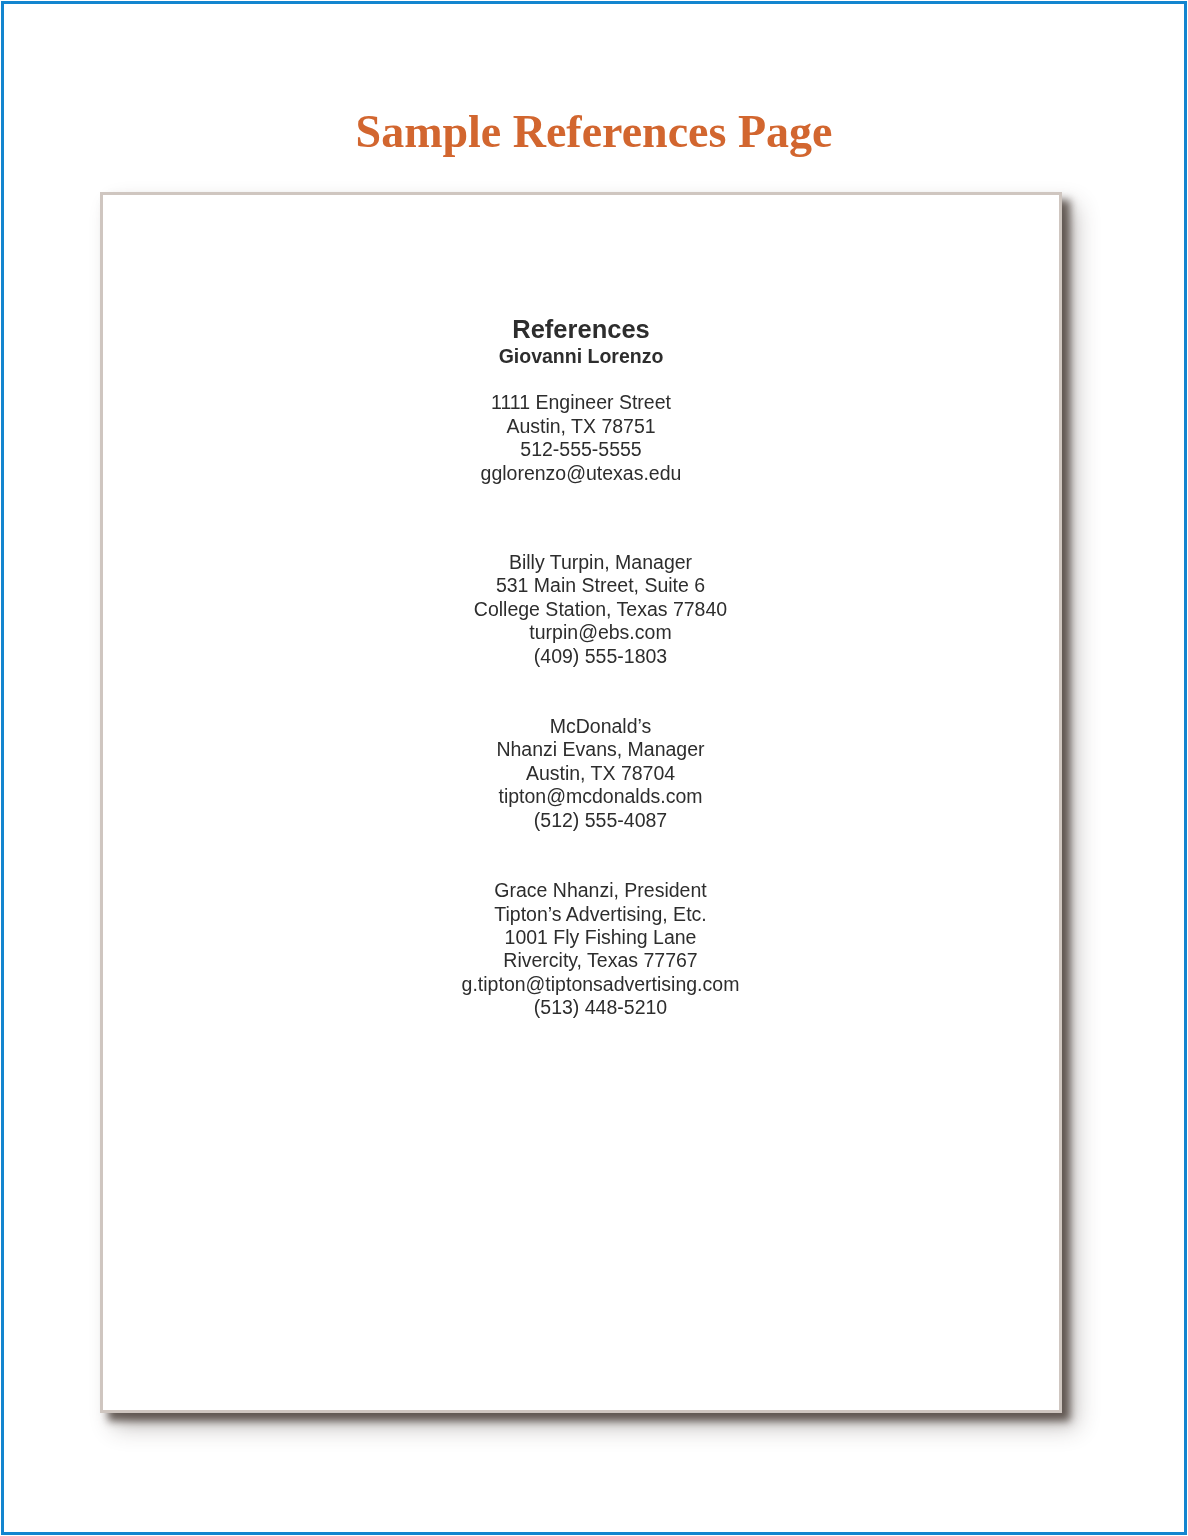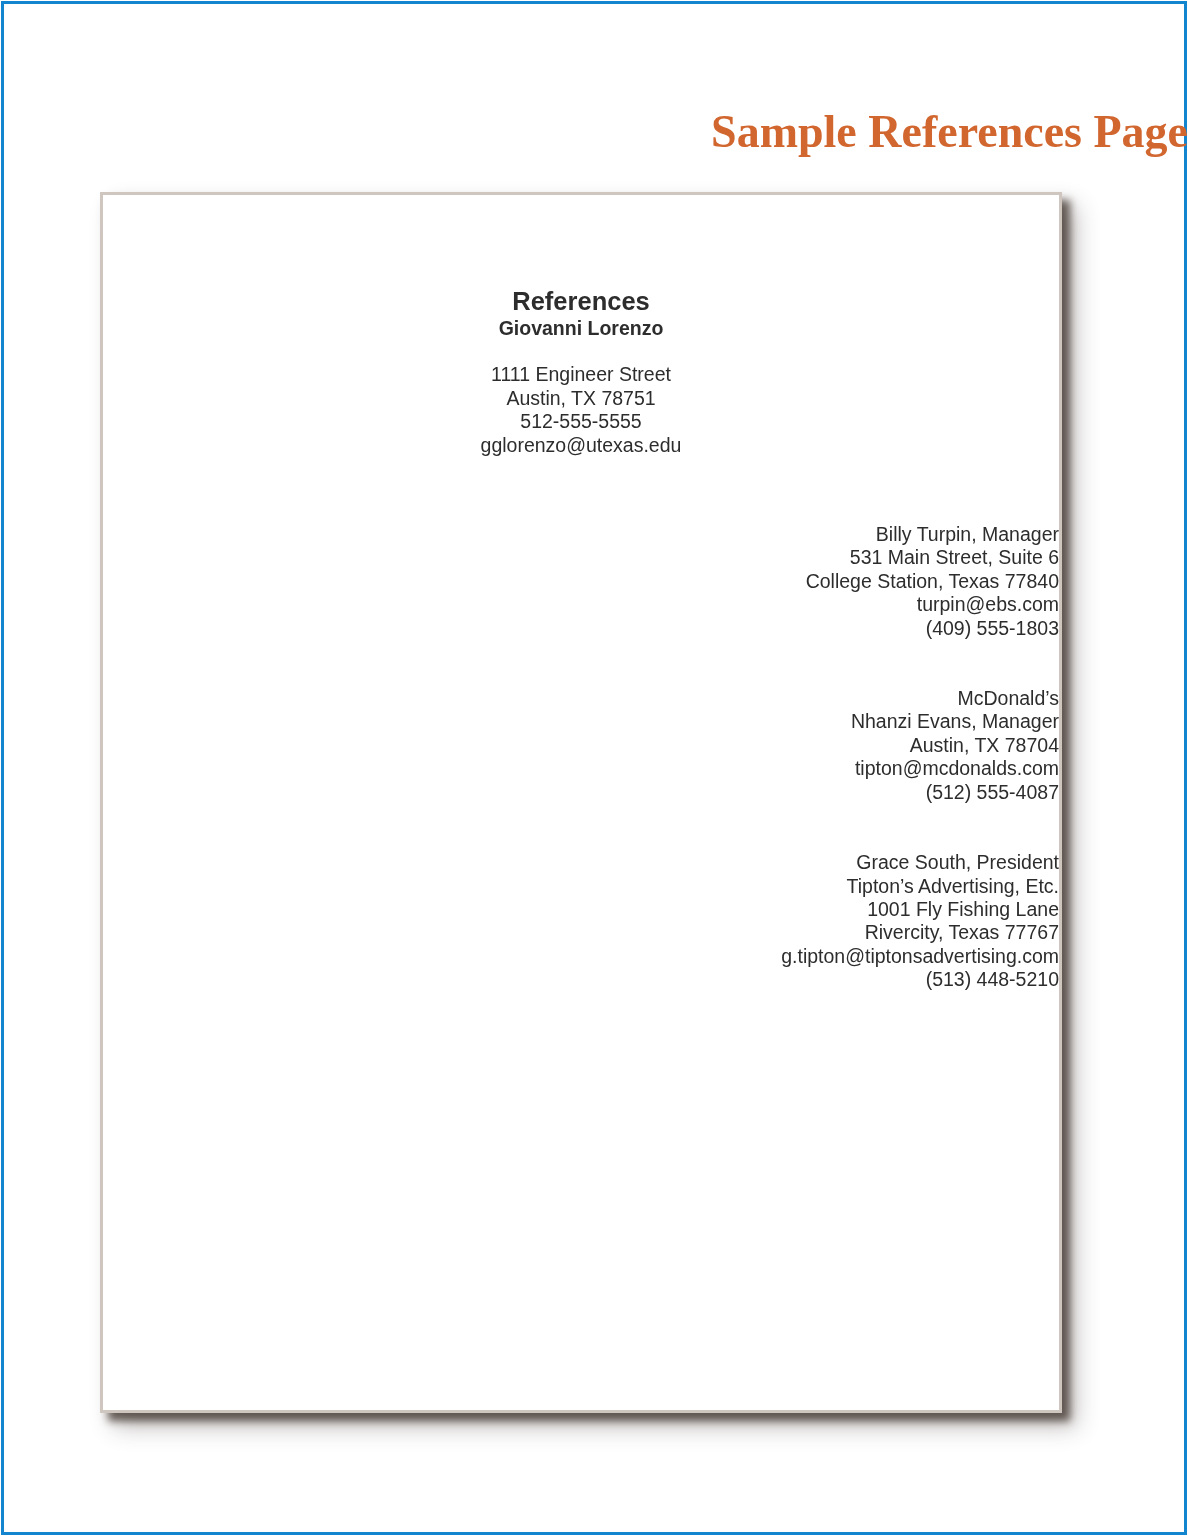--- a/index.html
+++ b/index.html
@@ -19,21 +19,21 @@
     top: 1px; left: 1px; right: 1px; bottom: 1px;
     border: 3px solid var(--frame-blue, #1385cf);
     pointer-events: none;
   }
   .doc-title {
     position: absolute;
     top: 106px;
     left: 0;
     width: 1188px;
     margin: 0;
-    text-align: right;
+    text-align: center;
     font-family: "Liberation Serif", serif;
     font-weight: bold;
     font-size: 46px;
     line-height: 52px;
     color: var(--title-orange, #d2662f);
   }
   .page {
     position: absolute;
     left: 100px;
     top: 192px;
@@ -43,36 +43,37 @@
     border: 3px solid var(--page-border, #cfc6c0);
     box-shadow: 8px 8px 8px rgba(60, 48, 42, 0.75),
                 14px 14px 22px rgba(60, 48, 42, 0.30);
     color: var(--text, #2d2d2d);
     font-size: 19.5px;
     line-height: 23.4px;
   }
   .page-header {
     padding-top: 90px;
     text-align: center;
+    margin-top: 28px;
   }
   .ref-heading {
     font-size: 25.5px;
     font-weight: bold;
     line-height: 32px;
   }
   .ref-name {
     font-weight: bold;
     text-align: center;
   }
   .contact-block {
     margin-top: 23px;
   }
   .entries {
     margin: 66px 0 0 39px;
-    text-align: right;
+    text-align: center;
   }
   .entry + .entry {
     margin-top: 47px;
   }
 </style>
 </head>
 <body>
 
 <div class="frame"></div>
 
@@ -103,21 +104,21 @@
 
     <div class="entry">
       <div>McDonald’s</div>
       <div>Nhanzi Evans, Manager</div>
       <div>Austin, TX 78704</div>
       <div>tipton@mcdonalds.com</div>
       <div>(512) 555-4087</div>
     </div>
 
     <div class="entry">
-      <div>Grace South, President</div>
+      <div>Grace Nhanzi, President</div>
       <div>Tipton’s Advertising, Etc.</div>
       <div>1001 Fly Fishing Lane</div>
       <div>Rivercity, Texas 77767</div>
       <div>g.tipton@tiptonsadvertising.com</div>
       <div>(513) 448-5210</div>
     </div>
 
   </div>
 </div>
 

